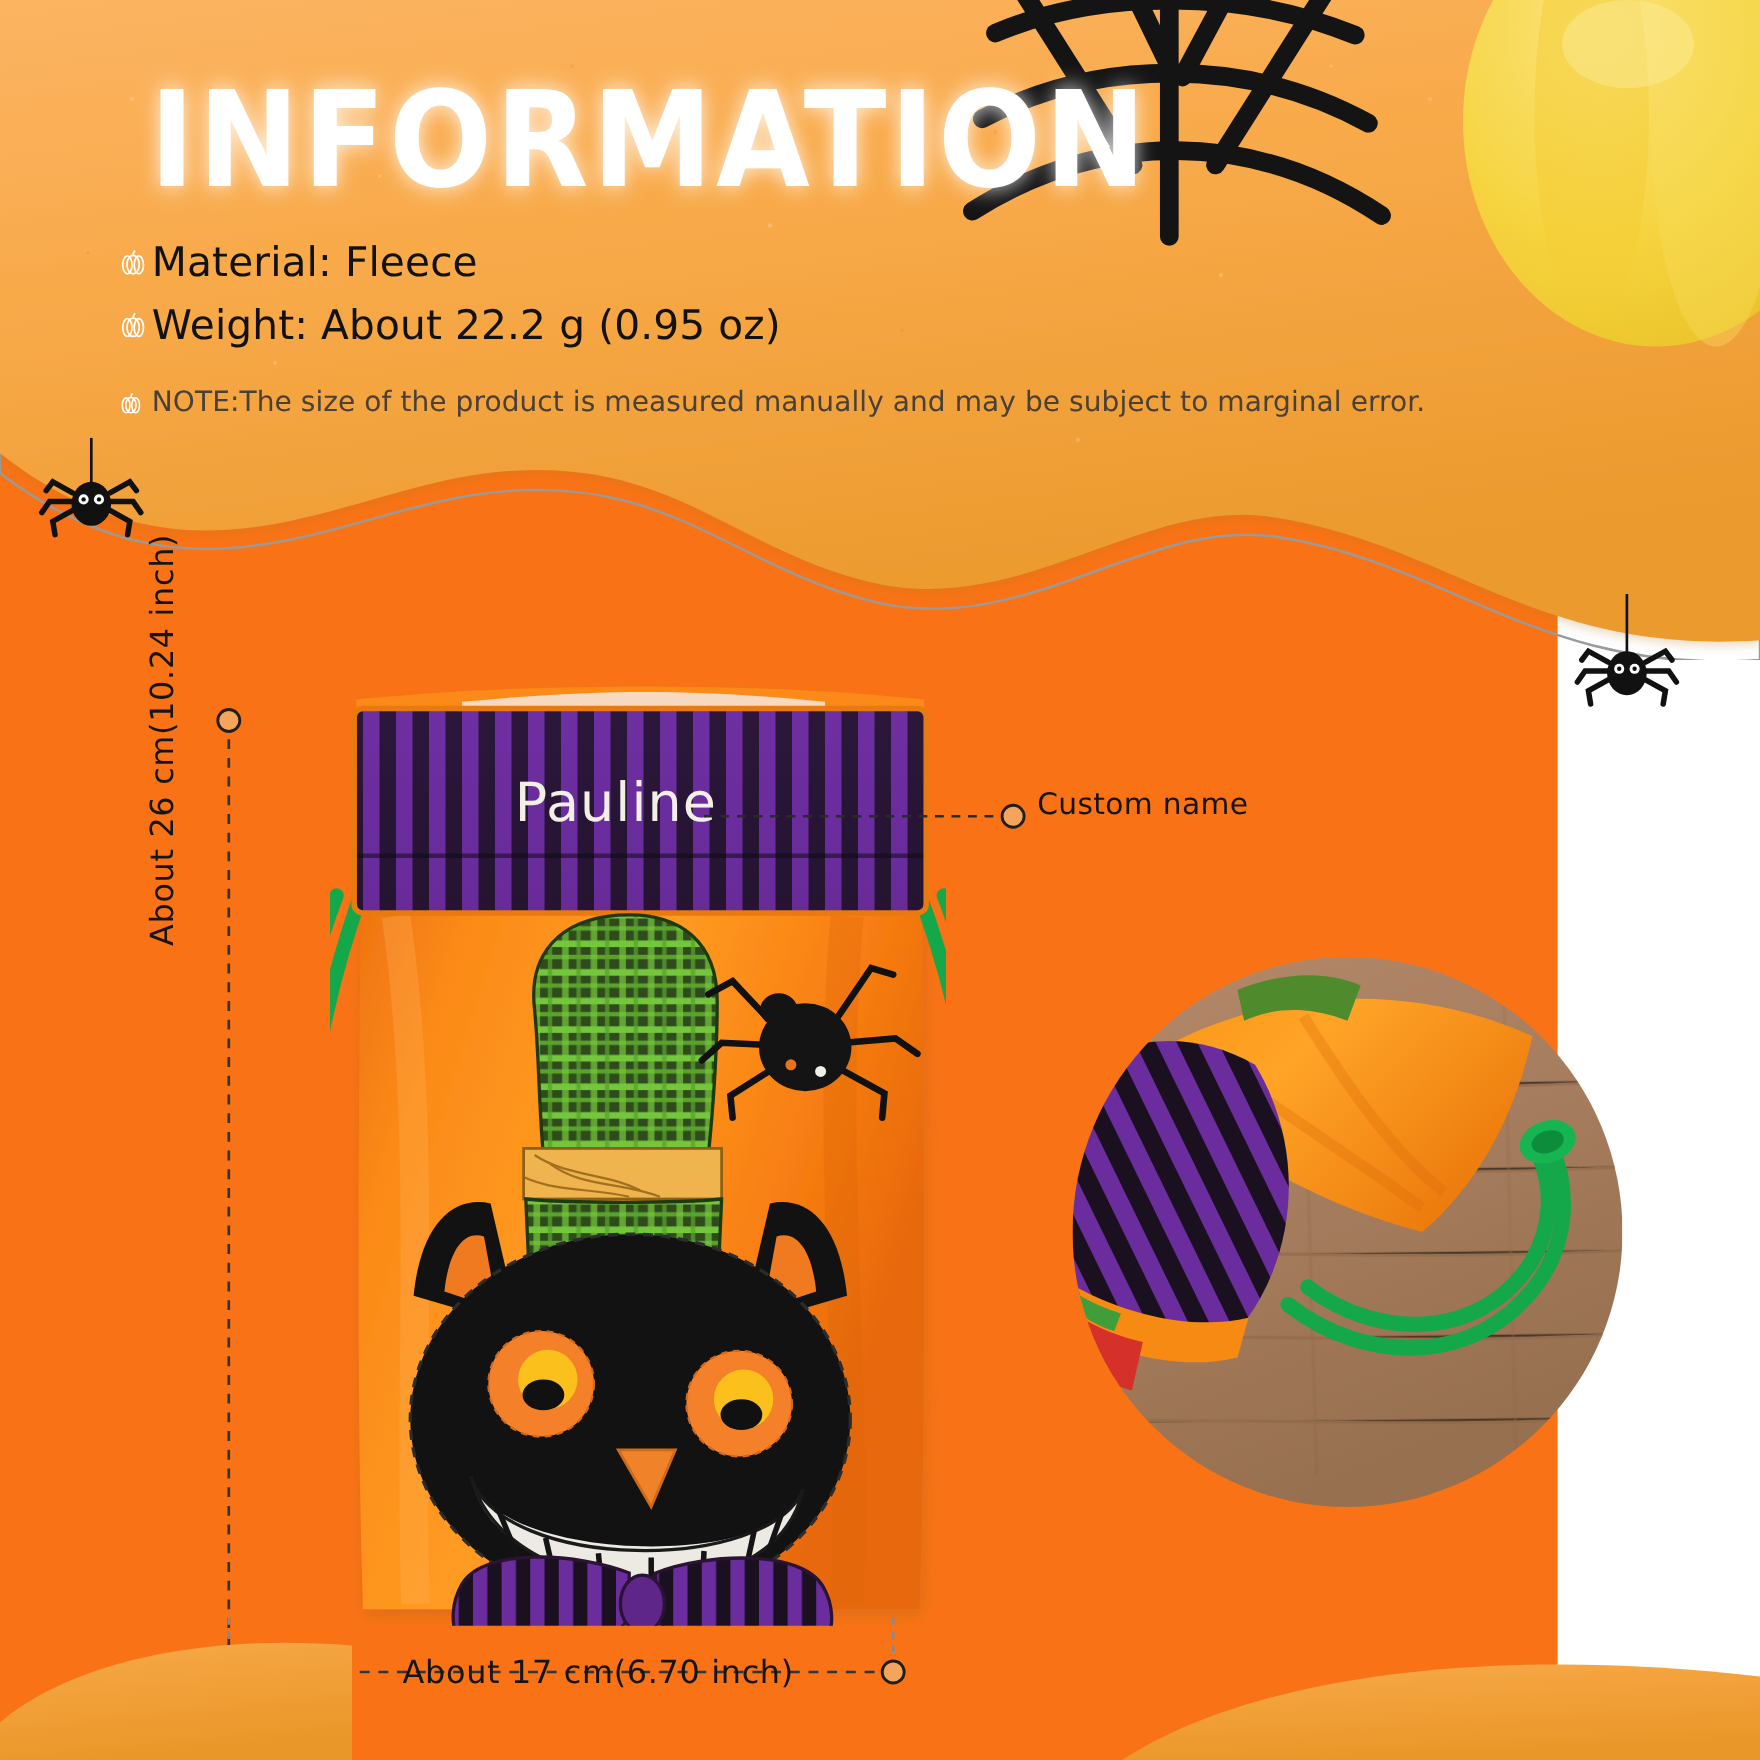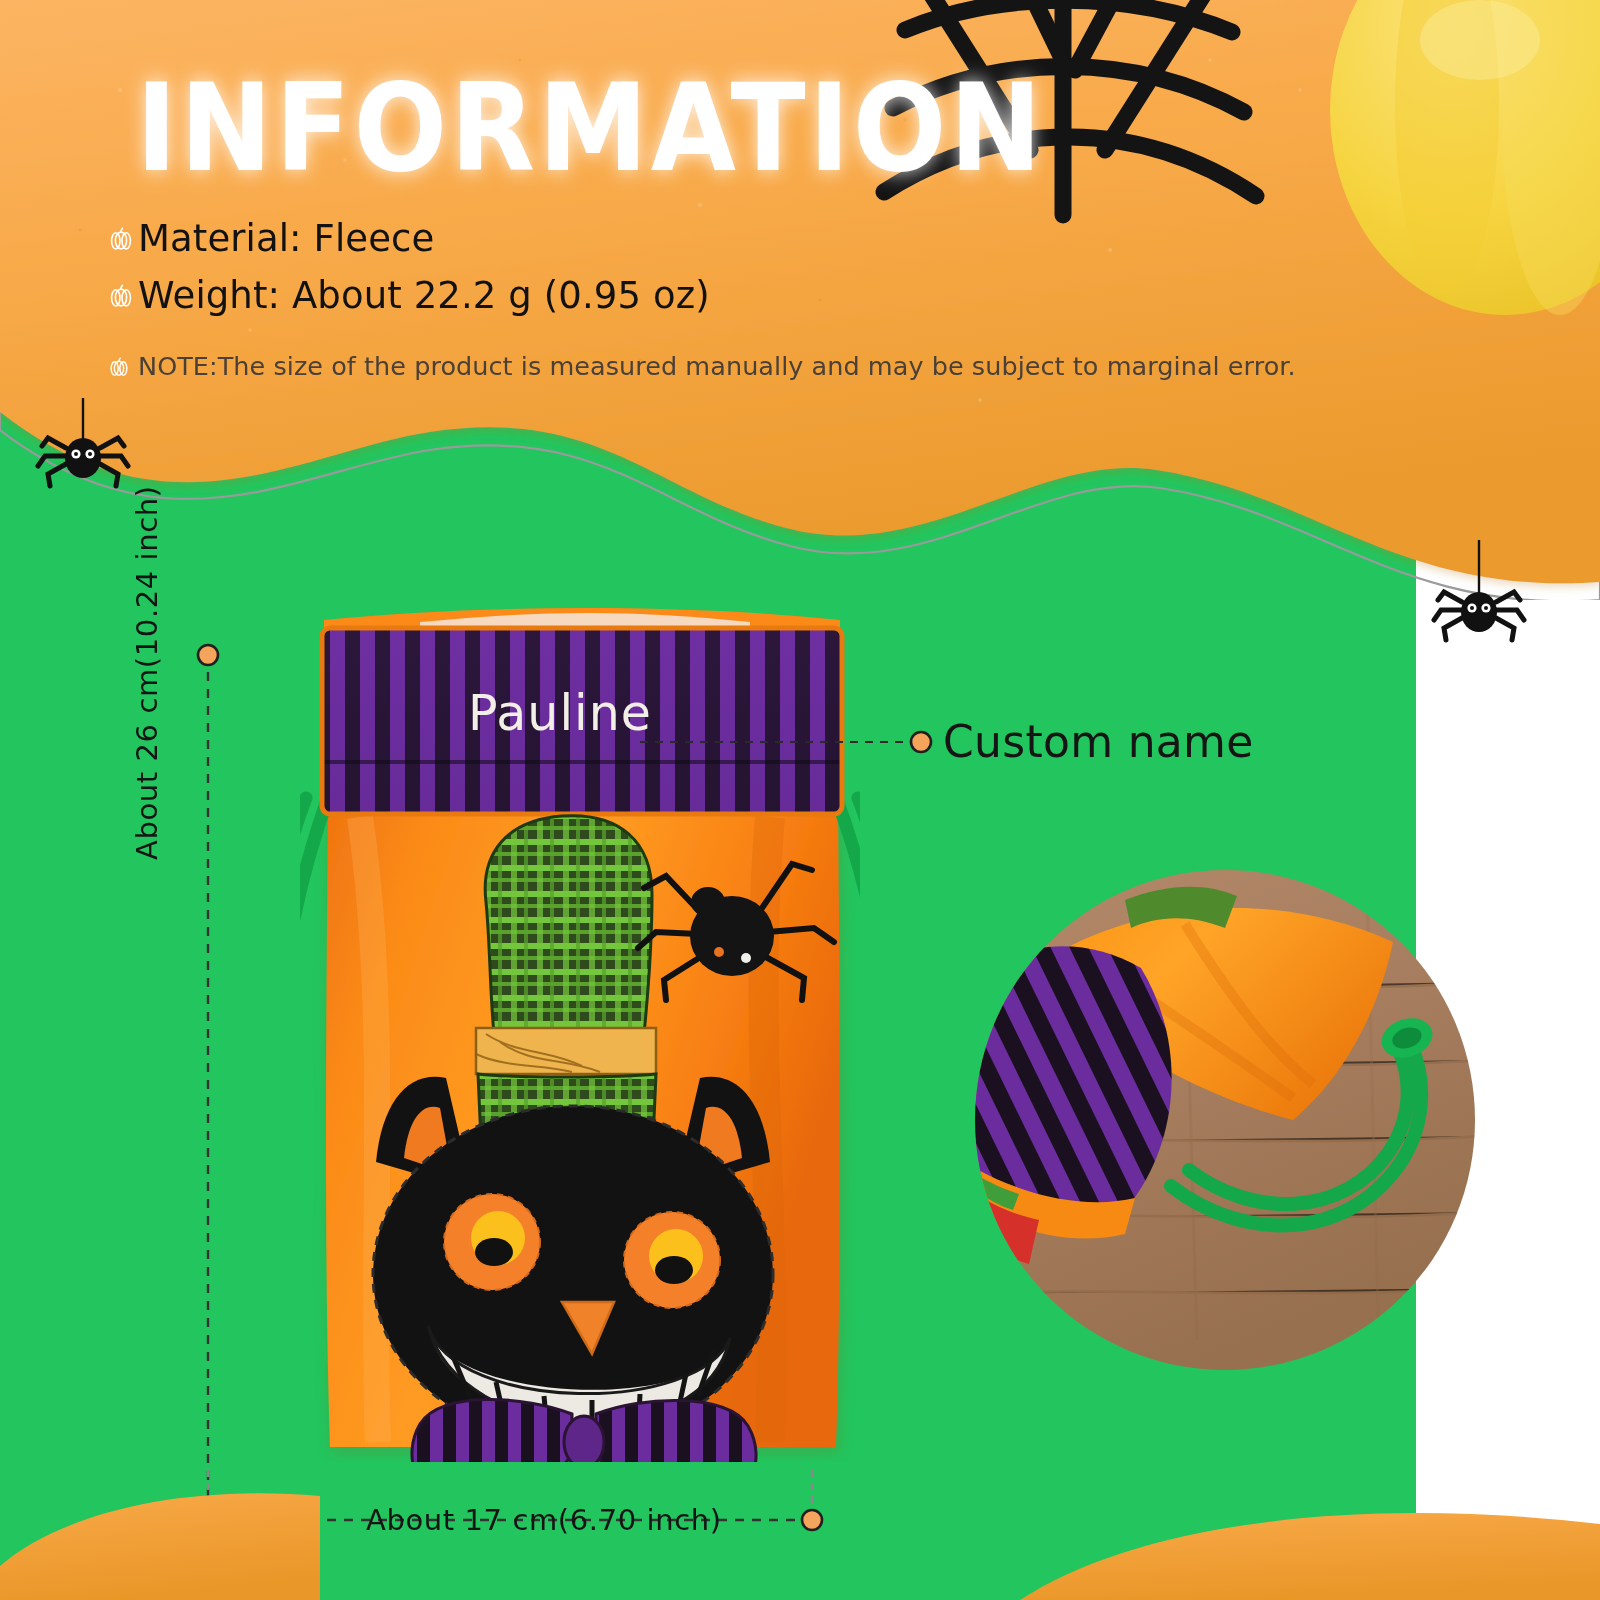--- a/index.html
+++ b/index.html
@@ -1,19 +1,19 @@
 <!DOCTYPE html>
 <html><head>
 <meta charset="utf-8">
 <style>
   html,body{margin:0;padding:0;background:#fff;}
   body{width:1600px;height:1600px;position:relative;overflow:hidden;
        font-family:"DejaVu Sans","Liberation Sans",sans-serif;}
 
-  .stage{position:absolute;inset:0;width:1416px;height:1600px;background:#22c55e;}
+  .stage{position:absolute;inset:0;width:1416px;height:1600px;background:#f97316;}
 
   
   .banner{position:absolute;left:0;top:0;width:1600px;height:600px;}
   .banner svg{position:absolute;left:0;top:0;}
 
   
   .footer{position:absolute;left:0;bottom:0;width:1600px;height:130px;}
 
   
   .title{position:absolute;left:136px;top:62px;width:820px;height:120px;}
@@ -27,30 +27,30 @@
   .bullet.small{margin-top:6px;}
   .info-text{font-size:37px;color:#121212;line-height:1.15;letter-spacing:.1px;
              font-family:"DejaVu Sans","Liberation Sans",sans-serif;}
   .note-row{display:flex;align-items:flex-start;margin-top:34px;}
   .note-text{font-size:25.5px;color:#4a4038;line-height:1.2;letter-spacing:.05px;text-align:center;}
 
   
   .spider{position:absolute;}
 
   
-  .bag{position:absolute;left:300px;top:602px;width:560px;height:860px;}
+  .bag{position:absolute;left:300px;top:618px;width:560px;height:860px;}
 
   
   .dim-layer{position:absolute;left:0;top:0;width:1600px;height:1600px;pointer-events:none;}
   .vlabel{position:absolute;left:130px;top:860px;width:430px;
           transform:rotate(-90deg);transform-origin:0 0;
           font-size:29px;color:#151515;letter-spacing:.6px;white-space:nowrap;}
   .hlabel{position:absolute;left:366px;top:1503px;font-size:29px;color:#151515;
           letter-spacing:.6px;white-space:nowrap;}
-  .callout-label{position:absolute;left:943px;top:716px;font-size:44px;color:#151515;
+  .callout-label{position:absolute;left:943px;top:716px;font-size:27px;color:#151515;
           letter-spacing:.3px;white-space:nowrap;}
 
   
   .inset{position:absolute;left:975px;top:870px;width:500px;height:500px;border-radius:50%;
          overflow:hidden;}
 </style>
 </head>
 <body>
 
 <div class="stage">

